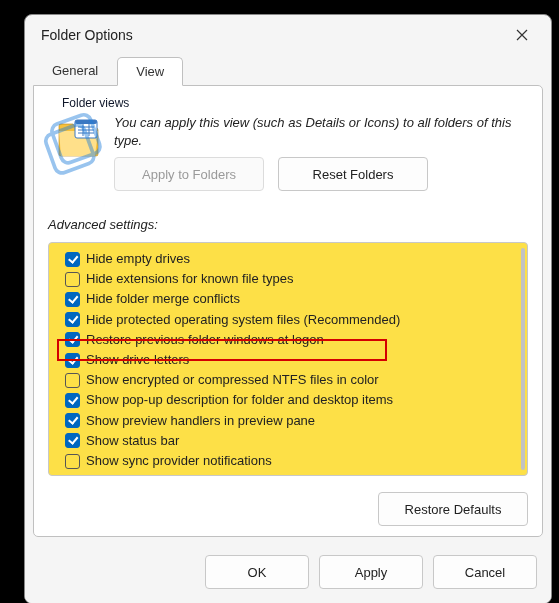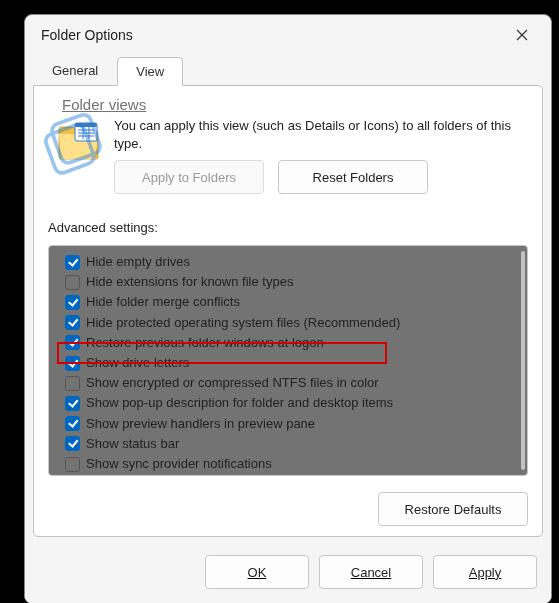--- a/index.html
+++ b/index.html
@@ -72,39 +72,38 @@
     gap: 10px;
     overflow: hidden;
   }
 
   .fieldset {
     border: none;
     padding: 0;
     margin: 0;
   }
   .fieldset .legend {
-    font-size: 15px;
-    color: #737373;
+    font-size: 12px;
+    color: #0f172a;
     padding: 0 2px;
     margin-left: 12px;
-    text-decoration: underline;
   }
   .folder-views-body {
     display: flex;
     gap: 12px;
     padding: 4px 6px 10px 8px;
     align-items: flex-start;
   }
   .folder-icon {
     width: 46px; height: 44px;
     flex: none;
     margin-top: 2px;
   }
   .fv-right { flex: 1; display: flex; flex-direction: column; gap: 8px; }
-  .fv-text { font-size: 13px; color: #222; line-height: 1.35; }
+  .fv-text { font-size: 13px; color: #222; line-height: 1.35; font-style: italic; }
   .fv-buttons { display: flex; gap: 14px; justify-content: flex-start; padding-left: 0; }
 
   .btn {
     min-width: 150px;
     height: 34px;
     background: #fdfdfd;
     border: 1px solid #c8c8c8;
     border-radius: 4px;
     font-size: 13px;
     color: #222;
@@ -113,27 +112,27 @@
     align-items: center;
     justify-content: center;
   }
   .btn:disabled, .btn.disabled {
     color: #9a9a9a;
     border-color: #dcdcdc;
     background: #fafafa;
     cursor: default;
   }
 
-  .adv-label { font-size: 13px; color: #222; margin-top: 6px; }
+  .adv-label { font-size: 13px; color: #222; margin-top: 6px; font-style: italic; }
   .adv-box {
     border: 1px solid #c8c8c8;
     border-radius: 4px;
     height: 240px;
     position: relative;
-    background: #737373;
+    background: #fde047;
     overflow: hidden;
   }
   .adv-scroll {
     position: absolute;
     top: 5px; right: 2px; bottom: 5px;
     width: 4px;
     background: #c2c2c2;
     border-radius: 2px;
   }
   .adv-list {
@@ -176,21 +175,20 @@
   }
 
   .restore-row { display: flex; justify-content: flex-end; padding-top: 6px; }
 
   .dialog-actions {
     display: flex;
     gap: 10px;
     justify-content: flex-end;
     padding: 10px 14px 14px 14px;
     background: #f5f5f5;
-    text-decoration: underline;
   }
   .dialog-actions .btn { min-width: 104px; }
 
   
   .watermark {
     position: absolute;
     top: 110px; left: 38px;
     width: 74px; height: 74px;
     opacity: 0.45;
     pointer-events: none;
@@ -295,22 +293,22 @@
     </div>
 
     <div class="restore-row">
       <button class="btn" style="min-width:150px">Restore Defaults</button>
     </div>
 
   </div>
 
   <div class="dialog-actions">
     <button class="btn">OK</button>
+    <button class="btn">Apply</button>
     <button class="btn">Cancel</button>
-    <button class="btn">Apply</button>
   </div>
 
 </div>
 
 <svg class="watermark" viewBox="0 0 80 80">
   <g transform="rotate(-20 40 40)">
     <rect x="12" y="18" width="44" height="44" rx="8" fill="none" stroke="#1e7ddb" stroke-width="4"></rect>
     <rect x="22" y="10" width="44" height="44" rx="8" fill="none" stroke="#1e7ddb" stroke-width="4"></rect>
   </g>
 </svg>

